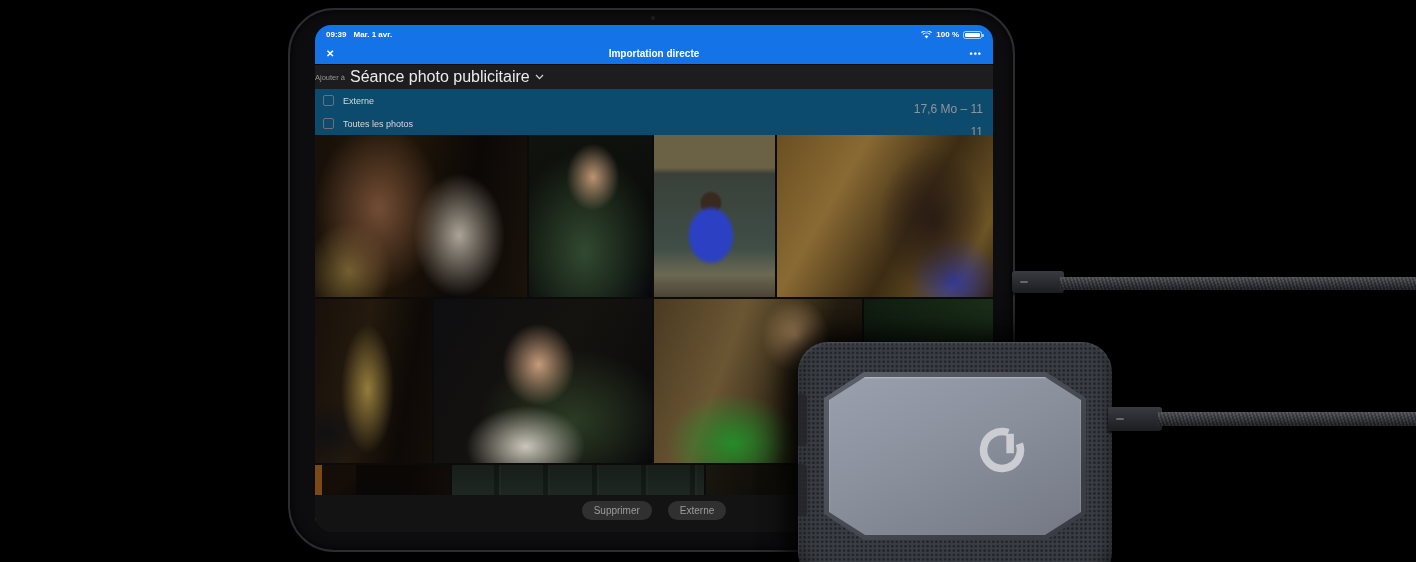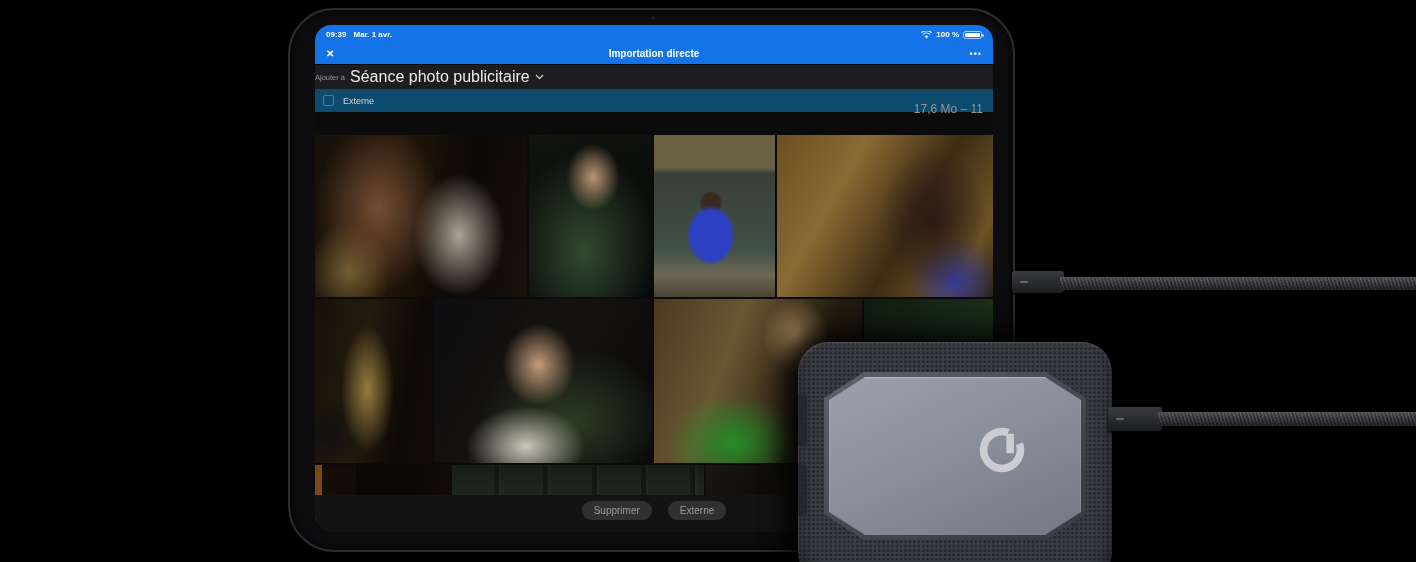--- a/index.html
+++ b/index.html
@@ -168,20 +168,25 @@
           <path d="M1 1 L4.5 4.6 L8 1" fill="none" stroke="#cfcfd2" stroke-width="1.3"></path>
         </svg>
       </div>
 
       <div class="rows">
         <div class="secrow">
           <span class="cbx"></span>
           <span class="lab">Externe</span>
           <span class="meta">17,6 Mo – 11</span>
         </div>
+        <div class="secrow">
+          <span class="cbx"></span>
+          <span class="lab">Toutes les photos</span>
+          <span class="meta">11</span>
+        </div>
       </div>
 
       <div class="grid-row gr1">
         <div class="ph p-r1c1" style="width:212px" title="Deux modèles, intérieur boisé sombre"></div>
         <div class="ph p-r1c2" style="width:123px" title="Modèle en manteau de cuir vert"></div>
         <div class="ph p-r1c3" style="width:121px" title="Modèle en pull bleu devant une cabane verte"></div>
         <div class="ph p-r1c4" style="width:216px" title="Portrait sur fond de roche dorée, veste bleue"></div>
       </div>
       <div class="grid-row gr2">
         <div class="ph p-r2c1" style="width:117px" title="Modèle debout en veste jaune"></div>

